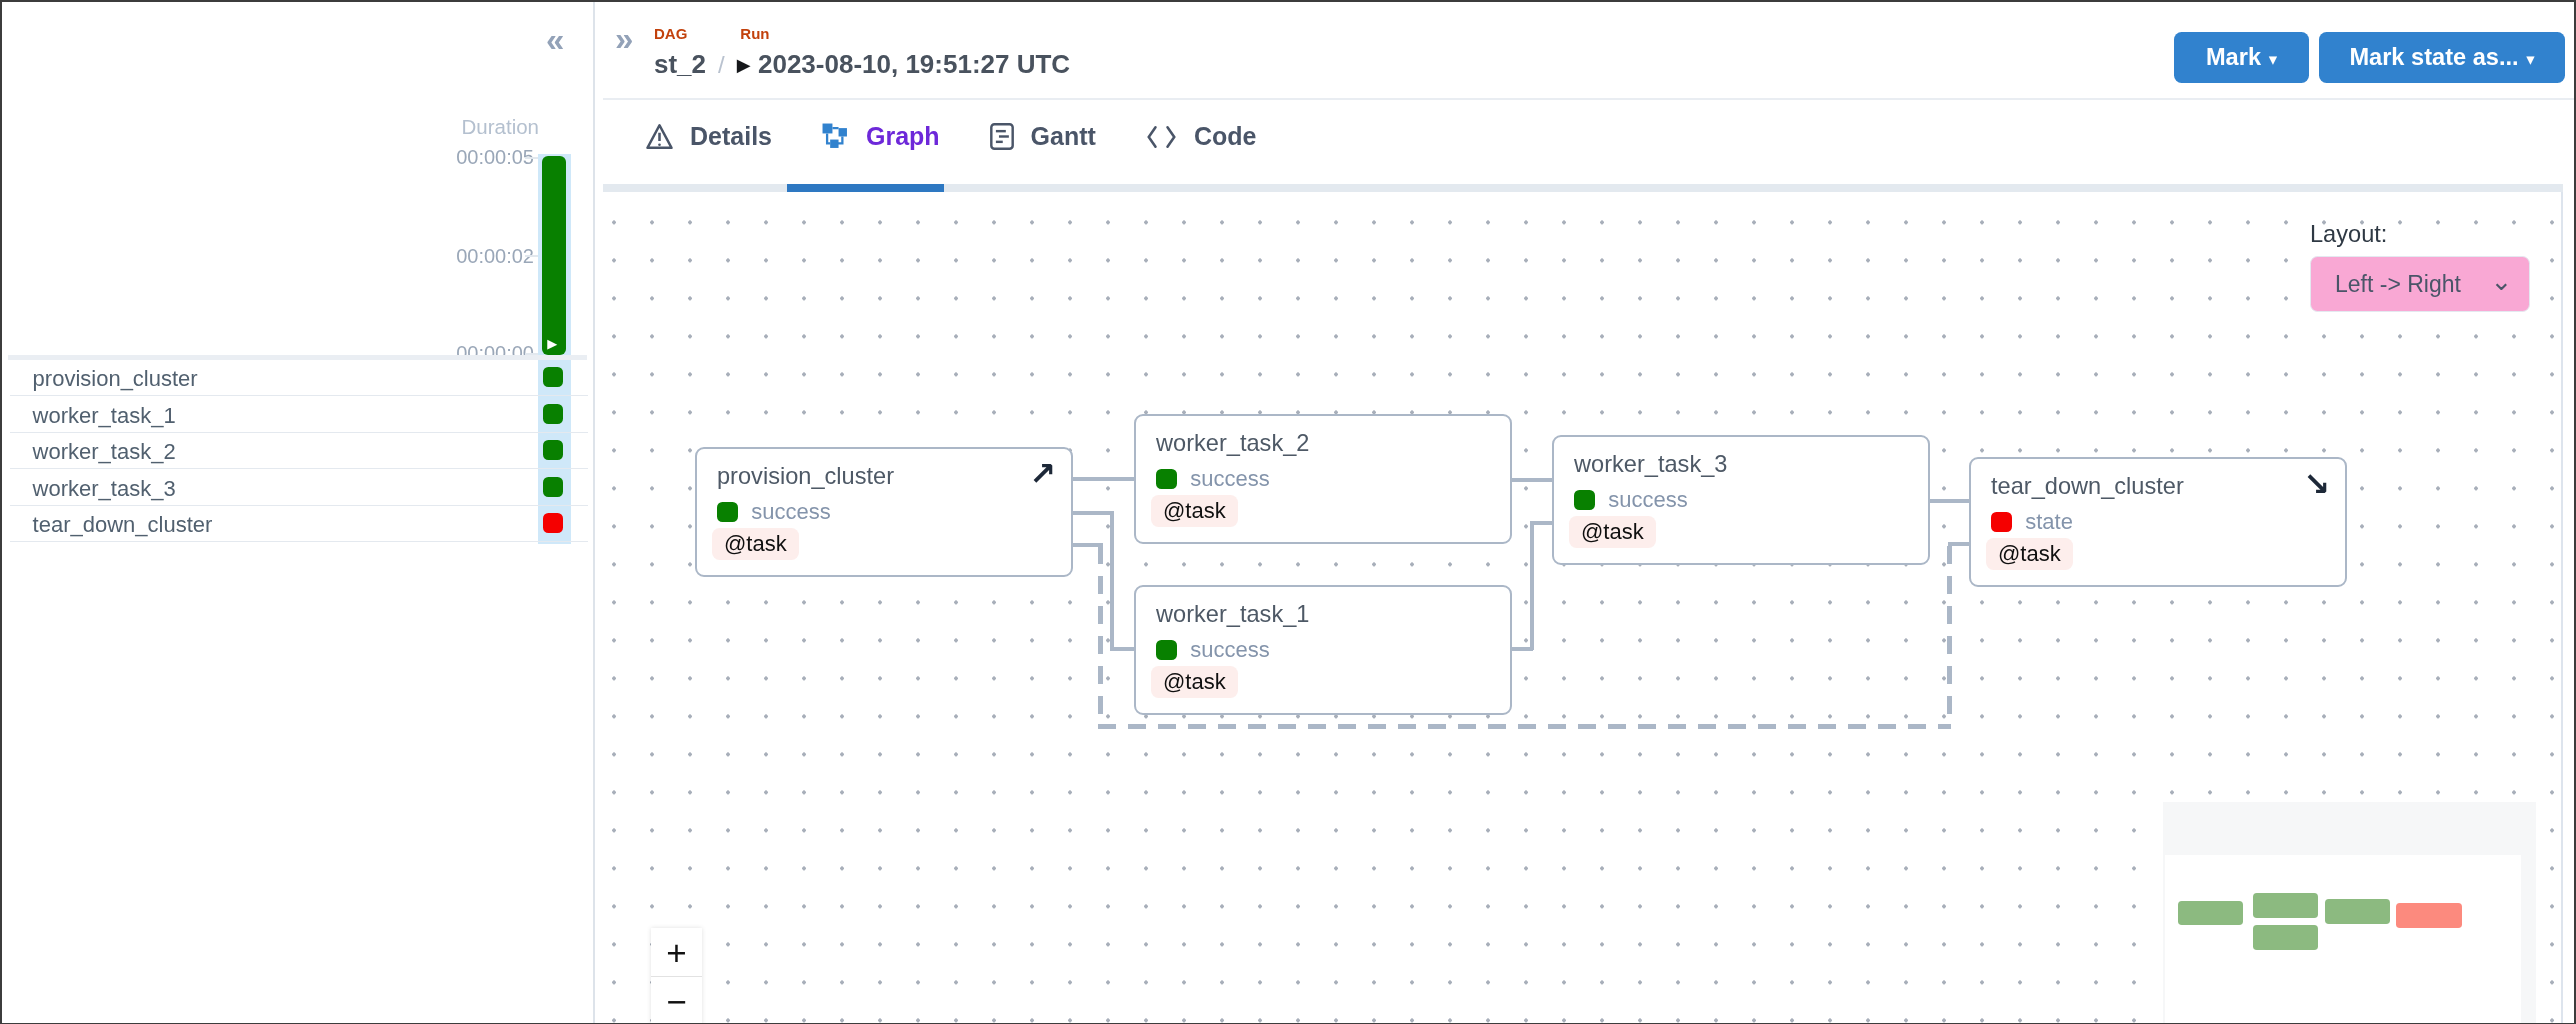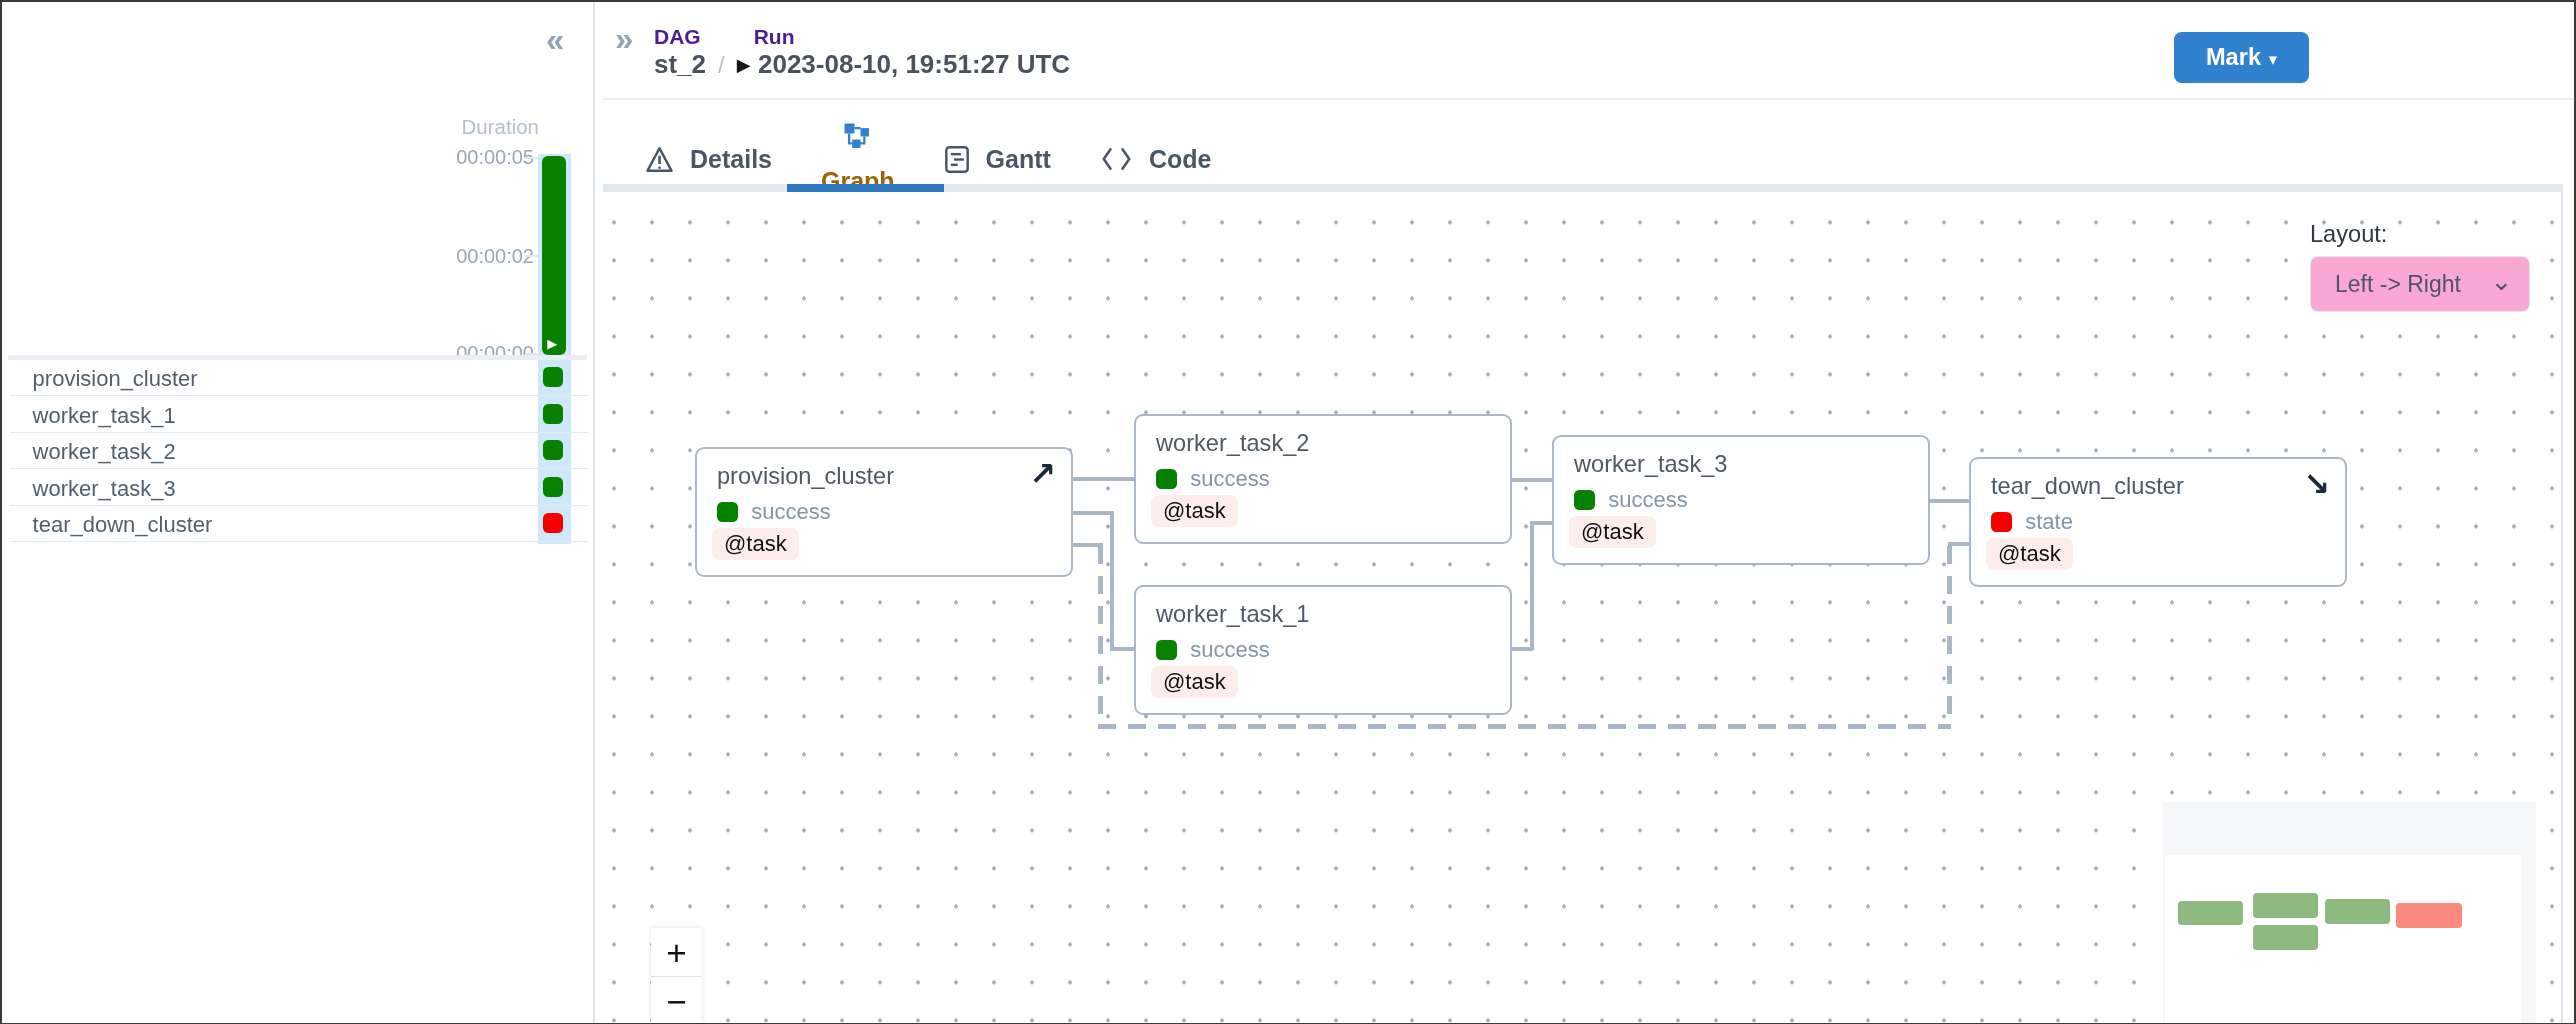--- a/index.html
+++ b/index.html
@@ -25,38 +25,38 @@
   #rows-col-bg { position:absolute; left:536px; top:358px; width:33px; height:184px; background:#cfe8f9; }
   .trow { position:absolute; left:7.6px; width:578px; height:36px; border-bottom:1.5px solid #e4e9ef; cursor:pointer; }
   .trow .tname { position:absolute; left:23px; top:6px; font-size:22px; color:#51606f; }
   .sq { position:absolute; border-radius:5.3px; width:20.5px; height:20.5px; }
   .sq.success { background:#088000; }
   .sq.failed  { background:#f50000; }
   .trow .sq { left:533px; top:6.8px; }
 
   
   #collapse-right { position:absolute; left:613px; top:20px; }
-  #breadcrumb { position:absolute; left:652px; top:23px; font-size:21px; font-weight:700; color:#4c1d95; }
+  #breadcrumb { position:absolute; left:652px; top:23px; font-size:15px; font-weight:700; color:#c2410c; }
   #breadcrumb span { cursor:pointer; }
   #breadcrumb .crumb-gap { display:inline-block; width:53px; }
   #title-row { position:absolute; left:652px; top:47px; display:flex; align-items:center; gap:12px; }
   #title-row .dagid, #title-row .runts { font-size:26px; font-weight:700; color:#49525e; }
   #title-row .slash { font-size:24px; color:#b9c2cf; }
   #title-row .play-glyph { font-size:18px; color:#16181b; margin-right:-4.6px; }
   .btn { position:absolute; top:30px; height:51px; background:#3182ce; border:none; border-radius:7.6px;
          color:#fff; font-weight:700; font-size:23.6px; font-family:inherit; cursor:pointer; }
   #btn-clear { left:2172px; width:135px; }
   #btn-mark  { left:2317px; width:246px; }
   .caret { font-size:16.7px; margin-left:7.6px; }
   #header-divider { position:absolute; left:601px; top:96px; width:1975px; height:2.3px; background:#e9edf2; }
 
   
   #tabs { position:absolute; left:643px; top:120px; display:flex; gap:49px; align-items:center; }
   .tab { display:flex; align-items:center; gap:16px; font-size:25px; font-weight:700; color:#4a5568; cursor:pointer; }
-  .tab.active { color:#a16207;flex-direction:column; }
+  .tab.active { color:#6d28d9; }
   .tab svg { display:block; }
   #tabband { position:absolute; left:601px; top:182px; width:1960px; height:8.4px; background:#e3e9ef; }
   #tab-underline { position:absolute; left:785px; top:182px; width:157px; height:8.4px; background:#2e78c2; }
 
   
   #graph {
     position:absolute; left:601px; top:190px; width:1959px; height:833px; background:#fff;
     background-image:radial-gradient(#a8afba 1.9px, rgba(0,0,0,0) 1.9px);
     background-size:38px 38px; background-position:30px 11.4px;
   }
@@ -149,20 +149,21 @@
   </div>
 
   <div id="title-row">
     <span class="dagid">st_2</span>
     <span class="slash">/</span>
     <span class="play-glyph">▶</span>
     <span class="runts">2023-08-10, 19:51:27 UTC</span>
   </div>
 
   <button id="btn-clear" class="btn"><span>Mark</span><span class="caret">▾</span></button>
+  <button id="btn-mark" class="btn"><span>Mark state as...</span><span class="caret">▾</span></button>
 
   <div id="header-divider"></div>
 
   <div id="tabs">
     <div class="tab">
       <svg width="29" height="27" viewBox="0 0 38 36">
         <path d="M19 3 L35 33 L3 33 Z" fill="none" stroke="#4a5568" stroke-width="3.4" stroke-linejoin="round"></path>
         <line x1="19" y1="13" x2="19" y2="24" stroke="#4a5568" stroke-width="3.4"></line>
         <circle cx="19" cy="29" r="1.8" fill="#4a5568"></circle>
       </svg>

